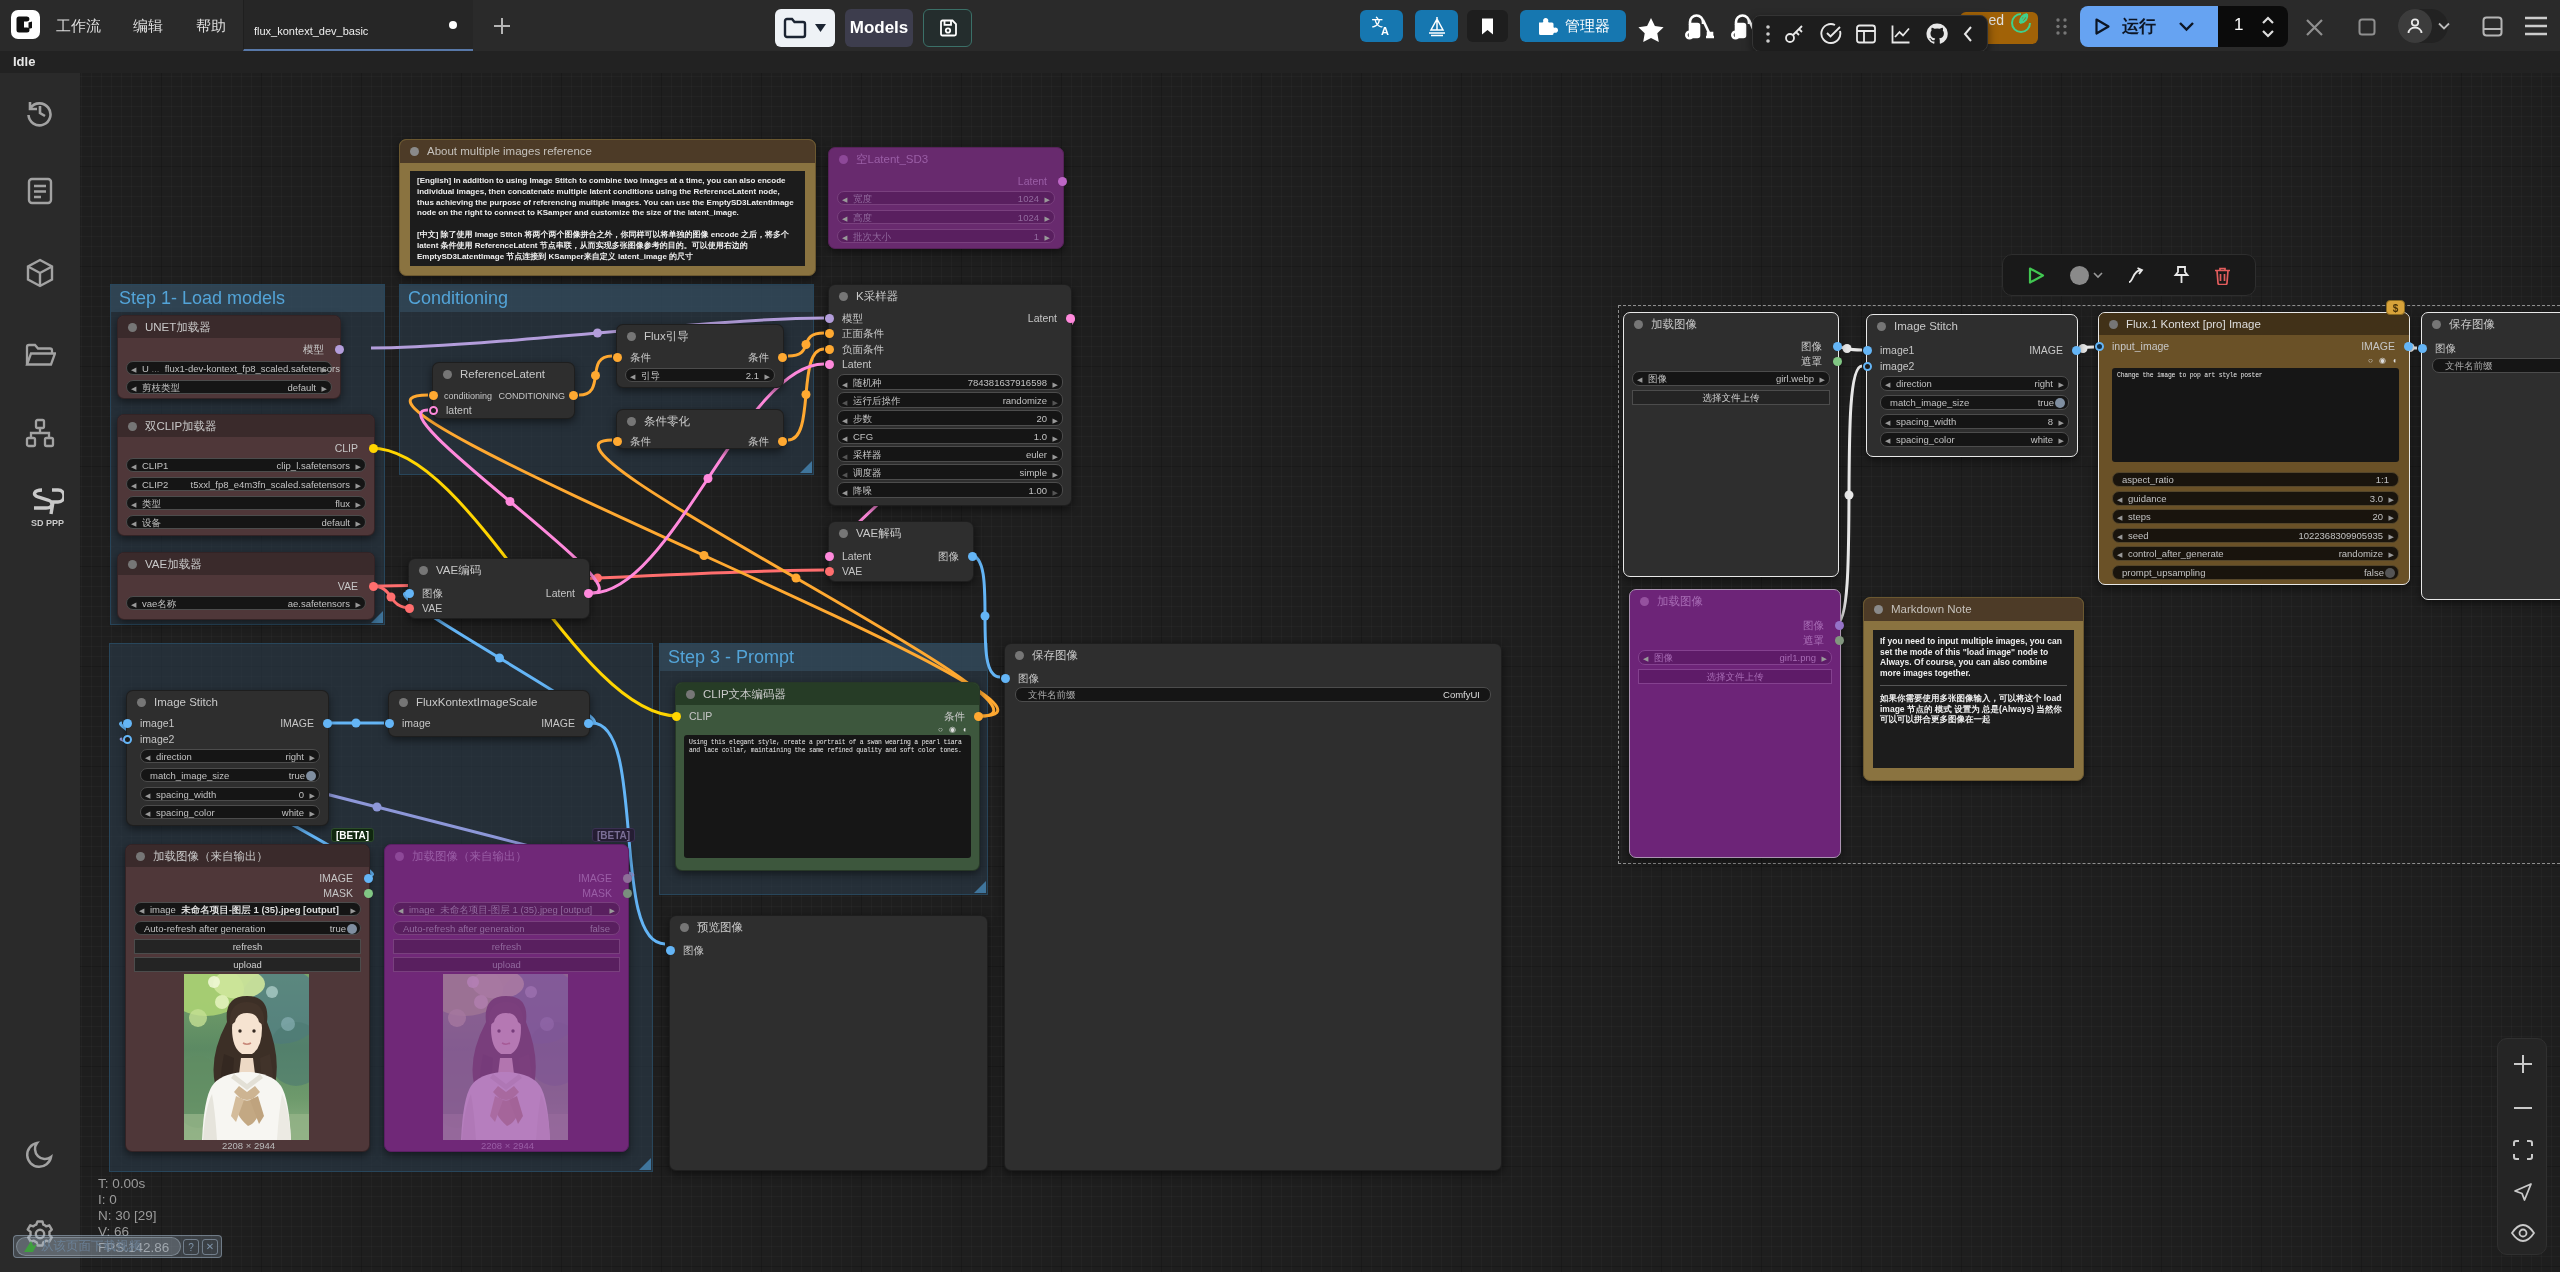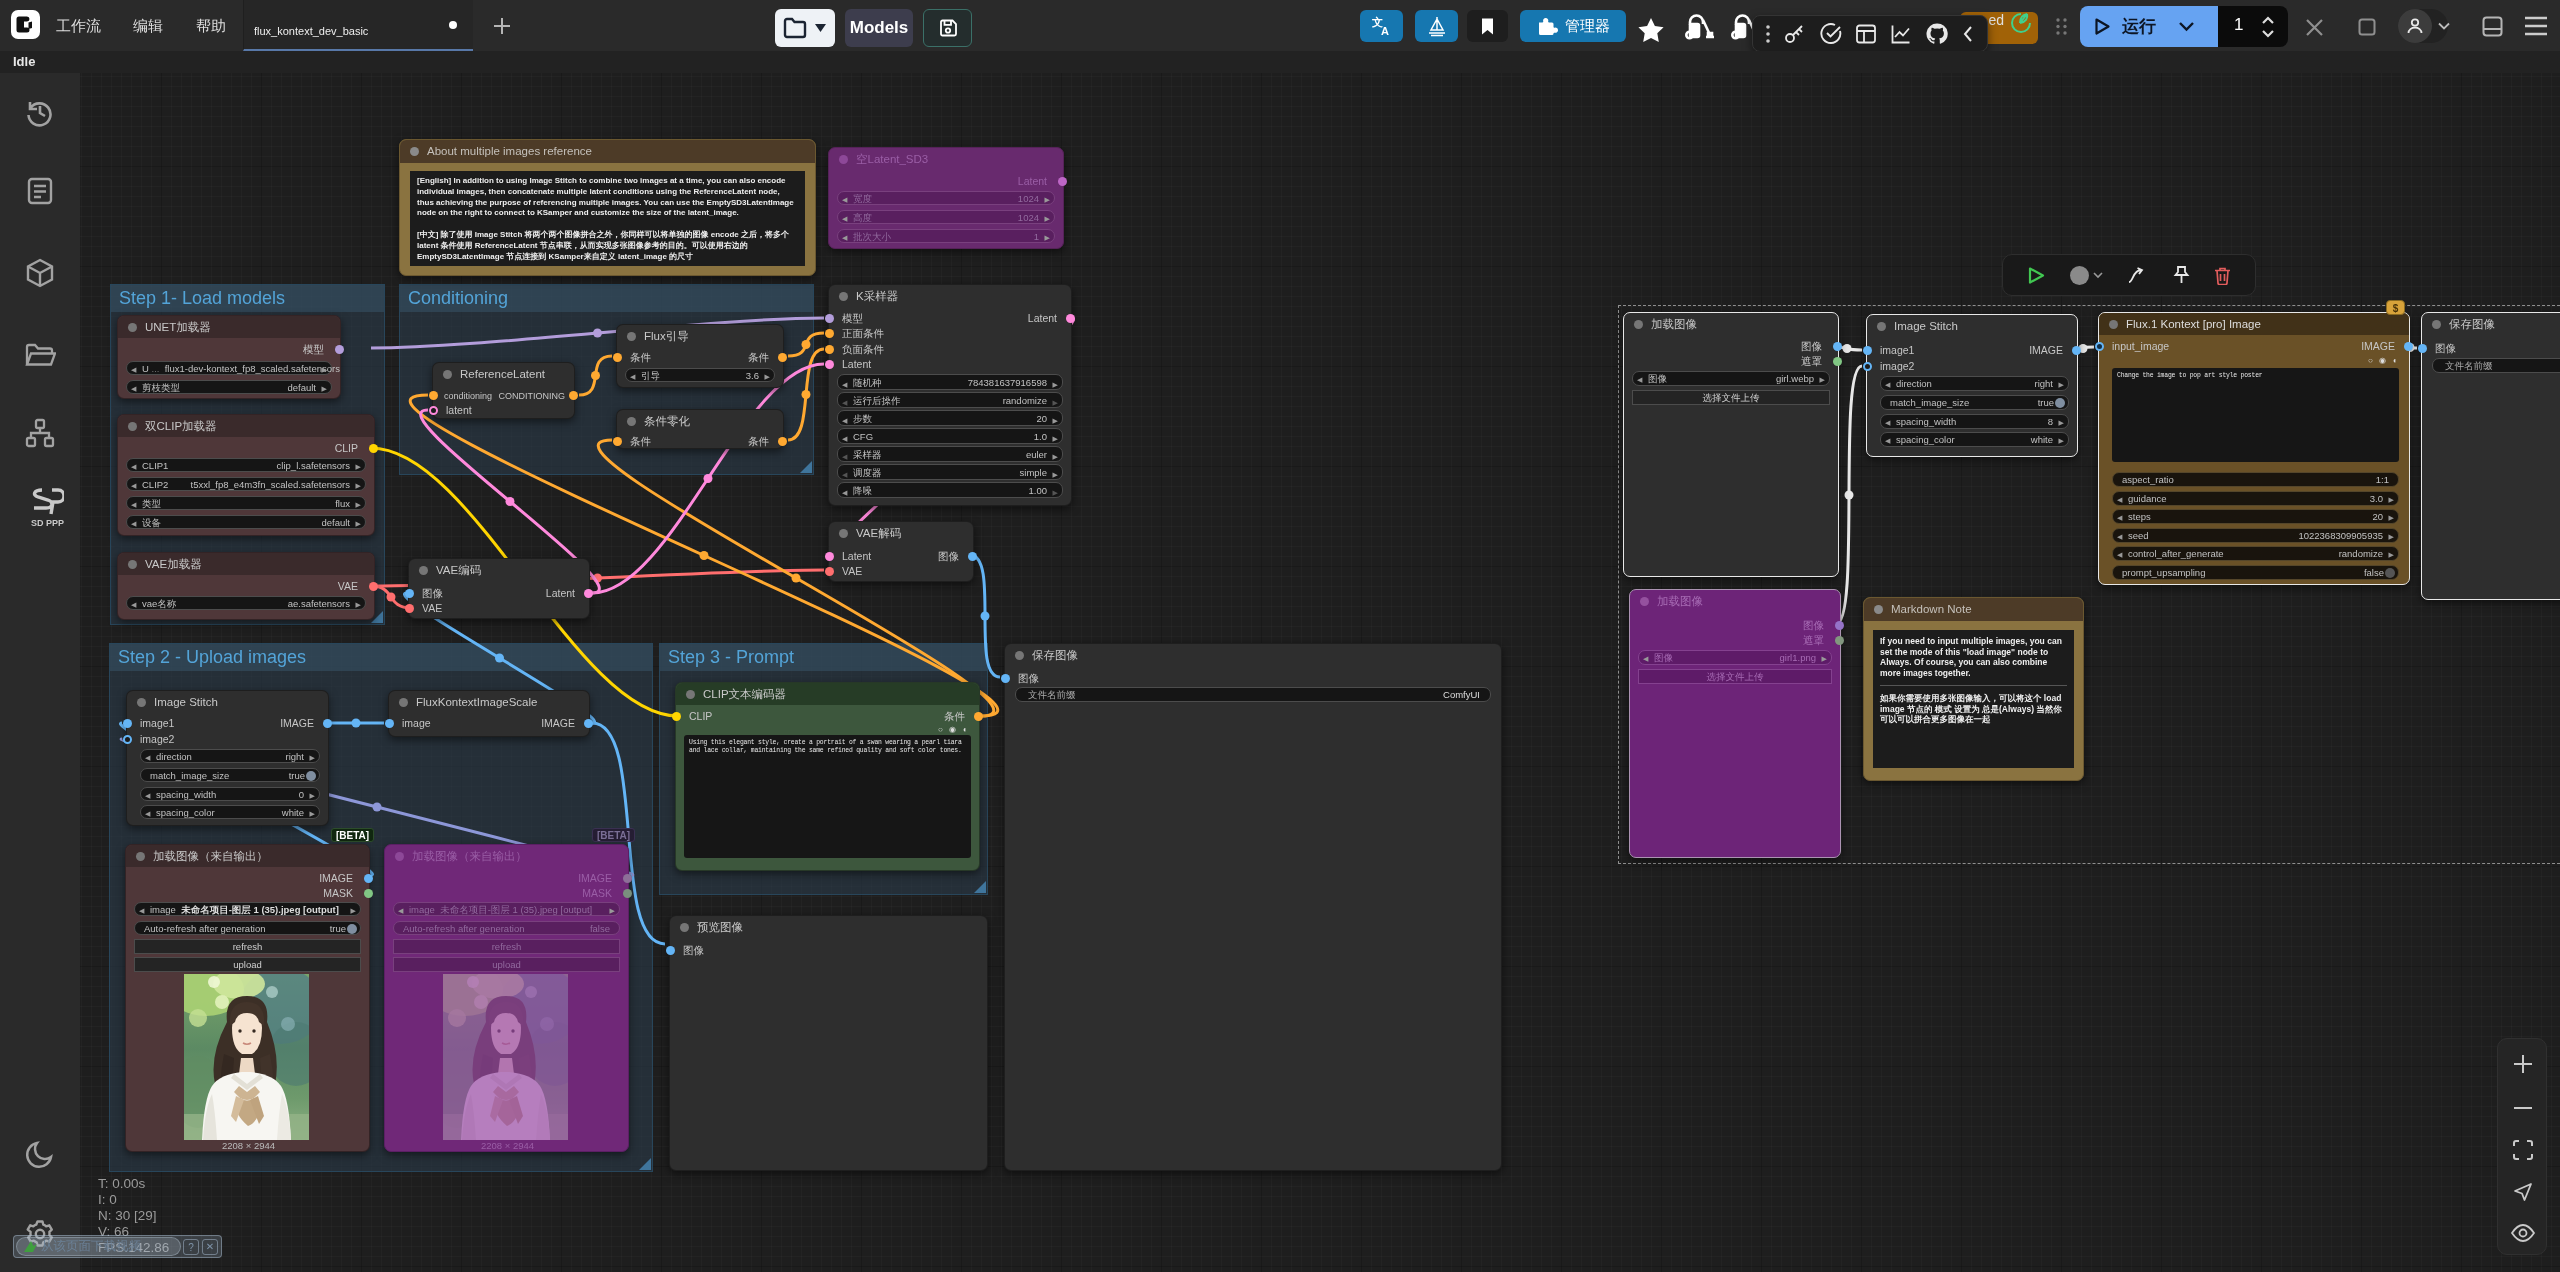--- a/index.html
+++ b/index.html
@@ -64,21 +64,20 @@
         <div class="gtitle">Step 1- Load models</div>
         <div class="gtri"></div>
       </div>
 <div class="group" style="left:399px;top:284px;width:415px;height:191px">
         <div class="gbody"></div>
         <div class="gtitle">Conditioning</div>
         <div class="gtri"></div>
       </div>
 <div class="group" style="left:109px;top:643px;width:544px;height:529px">
         <div class="gbody"></div>
-        <div class="gtitle">Step 2 - Upload images</div>
         <div class="gtri"></div>
       </div>
 <div class="group" style="left:659px;top:643px;width:329px;height:252px">
         <div class="gbody"></div>
         <div class="gtitle">Step 3 - Prompt</div>
         <div class="gtri"></div>
       </div>
 <svg id="wires" width="2560" height="1272" viewBox="0 0 2560 1272">
 <path d="M371 348 C484 348 711 318 824 318" fill="none" stroke="#b39ddb" stroke-width="3"></path>
 <circle cx="597.5" cy="333.0" r="4.5" fill="#b39ddb"></circle>
@@ -223,21 +222,21 @@
 
 <div class="node nz" style="left:616px;top:324px;width:168px;height:64px">
  <div class="nhd"><span class="ndot"></span>Flux引导</div>
  <div class="slot" style="left:13px;top:26px">条件</div>
         <div class="pin" style="left:-4px;top:28px;background:#ffa931"></div>
  <div class="slot" style="right:14px;top:26px">条件</div>
         <div class="pin" style="right:-4px;top:28px;background:#ffa931"></div>
  <div class="w" style="left:8px;right:8px;top:43px">
           <span class="la">◀</span>
           <span class="lab">引导</span>
-          <span class="val">3.6</span>
+          <span class="val">2.1</span>
           <span class="ra">▶</span>
         </div>
 </div>
 
 <div class="node nz" style="left:616px;top:409px;width:168px;height:40px">
  <div class="nhd"><span class="ndot"></span>条件零化</div>
  <div class="slot" style="left:13px;top:25px">条件</div>
         <div class="pin" style="left:-4px;top:27px;background:#ffa931"></div>
  <div class="slot" style="right:14px;top:25px">条件</div>
         <div class="pin" style="right:-4px;top:27px;background:#ffa931"></div>

